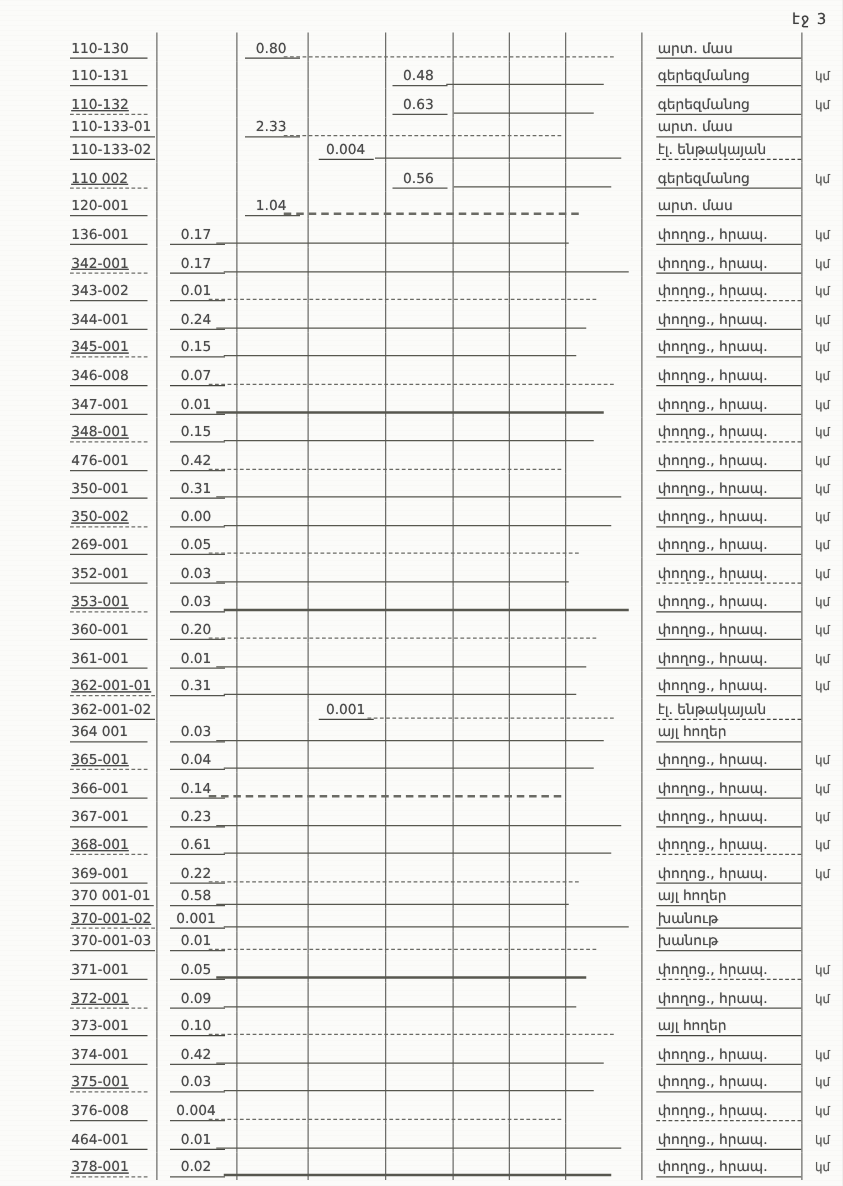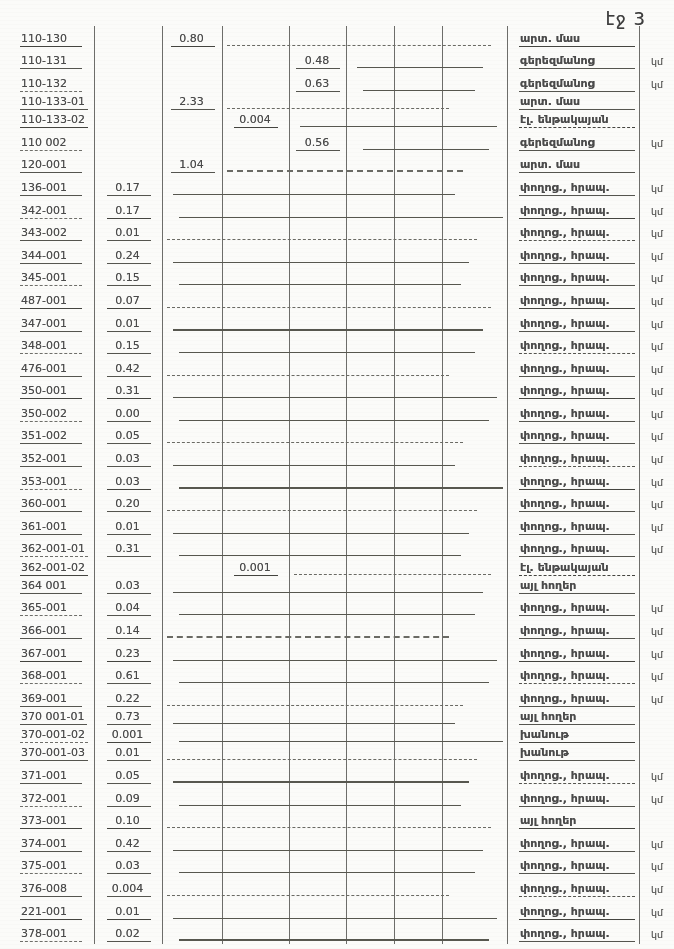--- a/index.html
+++ b/index.html
@@ -6,43 +6,43 @@
   .page{
     width:674px;height:949px;position:relative;margin:0 auto;
     background:#fbfbf9;
     background-image:repeating-linear-gradient(0deg, rgba(60,60,55,0.015) 0 1px, transparent 1px 4px);
     overflow:hidden;
     font-family:"DejaVu Sans", sans-serif;
     color:#4a4a4a;
     text-shadow:0 0 0.6px rgba(90,90,90,0.7);
   }
   .pagenum{
-    position:absolute;top:8px;right:28px;
-    font-size:18px;color:#3e3e3e;letter-spacing:1px;
+    position:absolute;top:8px;right:12px;
+    font-size:12px;color:#3e3e3e;letter-spacing:1px;
   }
   .table{position:absolute;top:26px;left:0;width:674px;}
-  .row{display:flex;position:relative;height:22.6px;align-items:flex-start;font-size:11px;}
+  .row{display:flex;position:relative;height:22.6px;align-items:flex-start;font-size:11px;padding-left:36px;}
   .row.compact{height:18.2px;}
   .cell{box-sizing:border-box;height:100%;display:flex;align-items:flex-end;padding-bottom:2px;overflow:visible;}
   .c-code{width:95px;padding-left:20px;border-right:1px solid #6d6d6a;}
   .c-v1{width:68px;border-right:1px solid #6d6d6a;justify-content:center;}
   .c-v2{width:60px;border-right:1px solid #6d6d6a;justify-content:center;}
   .c-v3{width:67px;border-right:1px solid #6d6d6a;justify-content:center;}
   .c-v4{width:57px;border-right:1px solid #6d6d6a;justify-content:center;}
   .c-e5{width:48px;border-right:1px solid #6d6d6a;}
   .c-e6{width:48px;border-right:1px solid #6d6d6a;}
   .c-e7{width:65px;border-right:1px solid #6d6d6a;}
   .c-desc{width:132px;padding-left:11px;border-right:1px solid #6d6d6a;}
   .c-unit{width:34px;justify-content:center;font-size:9.5px;color:#5a5a58;padding-bottom:4px;}
   .u{border-bottom:1px solid #55554f;padding:0 3px 1px 1px;white-space:nowrap;}
   .c-code .u{min-width:58px;}
-  .row:nth-child(3n) .c-code .u{border-bottom-style:dashed;border-bottom-color:#6f6f6a;}
+  .row:nth-child(3n) .c-code .u{border-bottom-style:dashed;border-bottom-color:#6f6f6a;text-decoration:underline;}
   .row:nth-child(4n+1) .u{border-bottom-color:#44443f;}
   .val-u{min-width:40px;text-align:center;}
-  .c-desc .u{width:112px;font-weight:bold;}
+  .c-desc .u{width:112px;}
   .row:nth-child(5n) .c-desc .u{border-bottom-style:dashed;}
   .scanline{position:absolute;bottom:3px;height:0;border-bottom:1.3px solid #57574f;}
   .row:nth-child(3n+1) .scanline{border-bottom-style:dashed;border-bottom-color:#6a6a64;}
   .row:nth-child(7n) .scanline{border-bottom-width:2px;}
 </style>
 </head>
 <body>
 
 <div class="page">
   <div class="pagenum">էջ 3</div>
@@ -294,21 +294,21 @@
     <div class="cell c-desc">
           <span class="u">փողոց., հրապ.</span>
         </div>
     <div class="cell c-unit">
           <span>կմ</span>
         </div>
   <div class="scanline" style="left: 179px; width: 282px;"></div>
       </div>
       <div class="row">
     <div class="cell c-code">
-          <span class="u">487-001</span>
+          <span class="u">346-008</span>
         </div>
     <div class="cell c-v1">
           <span class="u val-u">0.07</span>
         </div>
     <div class="cell c-v2"></div>
     <div class="cell c-v3"></div>
     <div class="cell c-v4"></div>
     <div class="cell c-e5"></div>
     <div class="cell c-e6"></div>
     <div class="cell c-e7"></div>
@@ -420,21 +420,21 @@
     <div class="cell c-desc">
           <span class="u">փողոց., հրապ.</span>
         </div>
     <div class="cell c-unit">
           <span>կմ</span>
         </div>
   <div class="scanline" style="left: 179px; width: 310px;"></div>
       </div>
       <div class="row">
     <div class="cell c-code">
-          <span class="u">351-002</span>
+          <span class="u">269-001</span>
         </div>
     <div class="cell c-v1">
           <span class="u val-u">0.05</span>
         </div>
     <div class="cell c-v2"></div>
     <div class="cell c-v3"></div>
     <div class="cell c-v4"></div>
     <div class="cell c-e5"></div>
     <div class="cell c-e6"></div>
     <div class="cell c-e7"></div>
@@ -696,21 +696,21 @@
     <div class="cell c-unit">
           <span>կմ</span>
         </div>
   <div class="scanline" style="left: 167px; width: 296px;"></div>
       </div>
       <div class="row compact">
     <div class="cell c-code">
           <span class="u">370 001-01</span>
         </div>
     <div class="cell c-v1">
-          <span class="u val-u">0.73</span>
+          <span class="u val-u">0.58</span>
         </div>
     <div class="cell c-v2"></div>
     <div class="cell c-v3"></div>
     <div class="cell c-v4"></div>
     <div class="cell c-e5"></div>
     <div class="cell c-e6"></div>
     <div class="cell c-e7"></div>
     <div class="cell c-desc">
           <span class="u">այլ հողեր</span>
         </div>
@@ -882,21 +882,21 @@
     <div class="cell c-desc">
           <span class="u">փողոց., հրապ.</span>
         </div>
     <div class="cell c-unit">
           <span>կմ</span>
         </div>
   <div class="scanline" style="left: 167px; width: 282px;"></div>
       </div>
       <div class="row">
     <div class="cell c-code">
-          <span class="u">221-001</span>
+          <span class="u">464-001</span>
         </div>
     <div class="cell c-v1">
           <span class="u val-u">0.01</span>
         </div>
     <div class="cell c-v2"></div>
     <div class="cell c-v3"></div>
     <div class="cell c-v4"></div>
     <div class="cell c-e5"></div>
     <div class="cell c-e6"></div>
     <div class="cell c-e7"></div>

